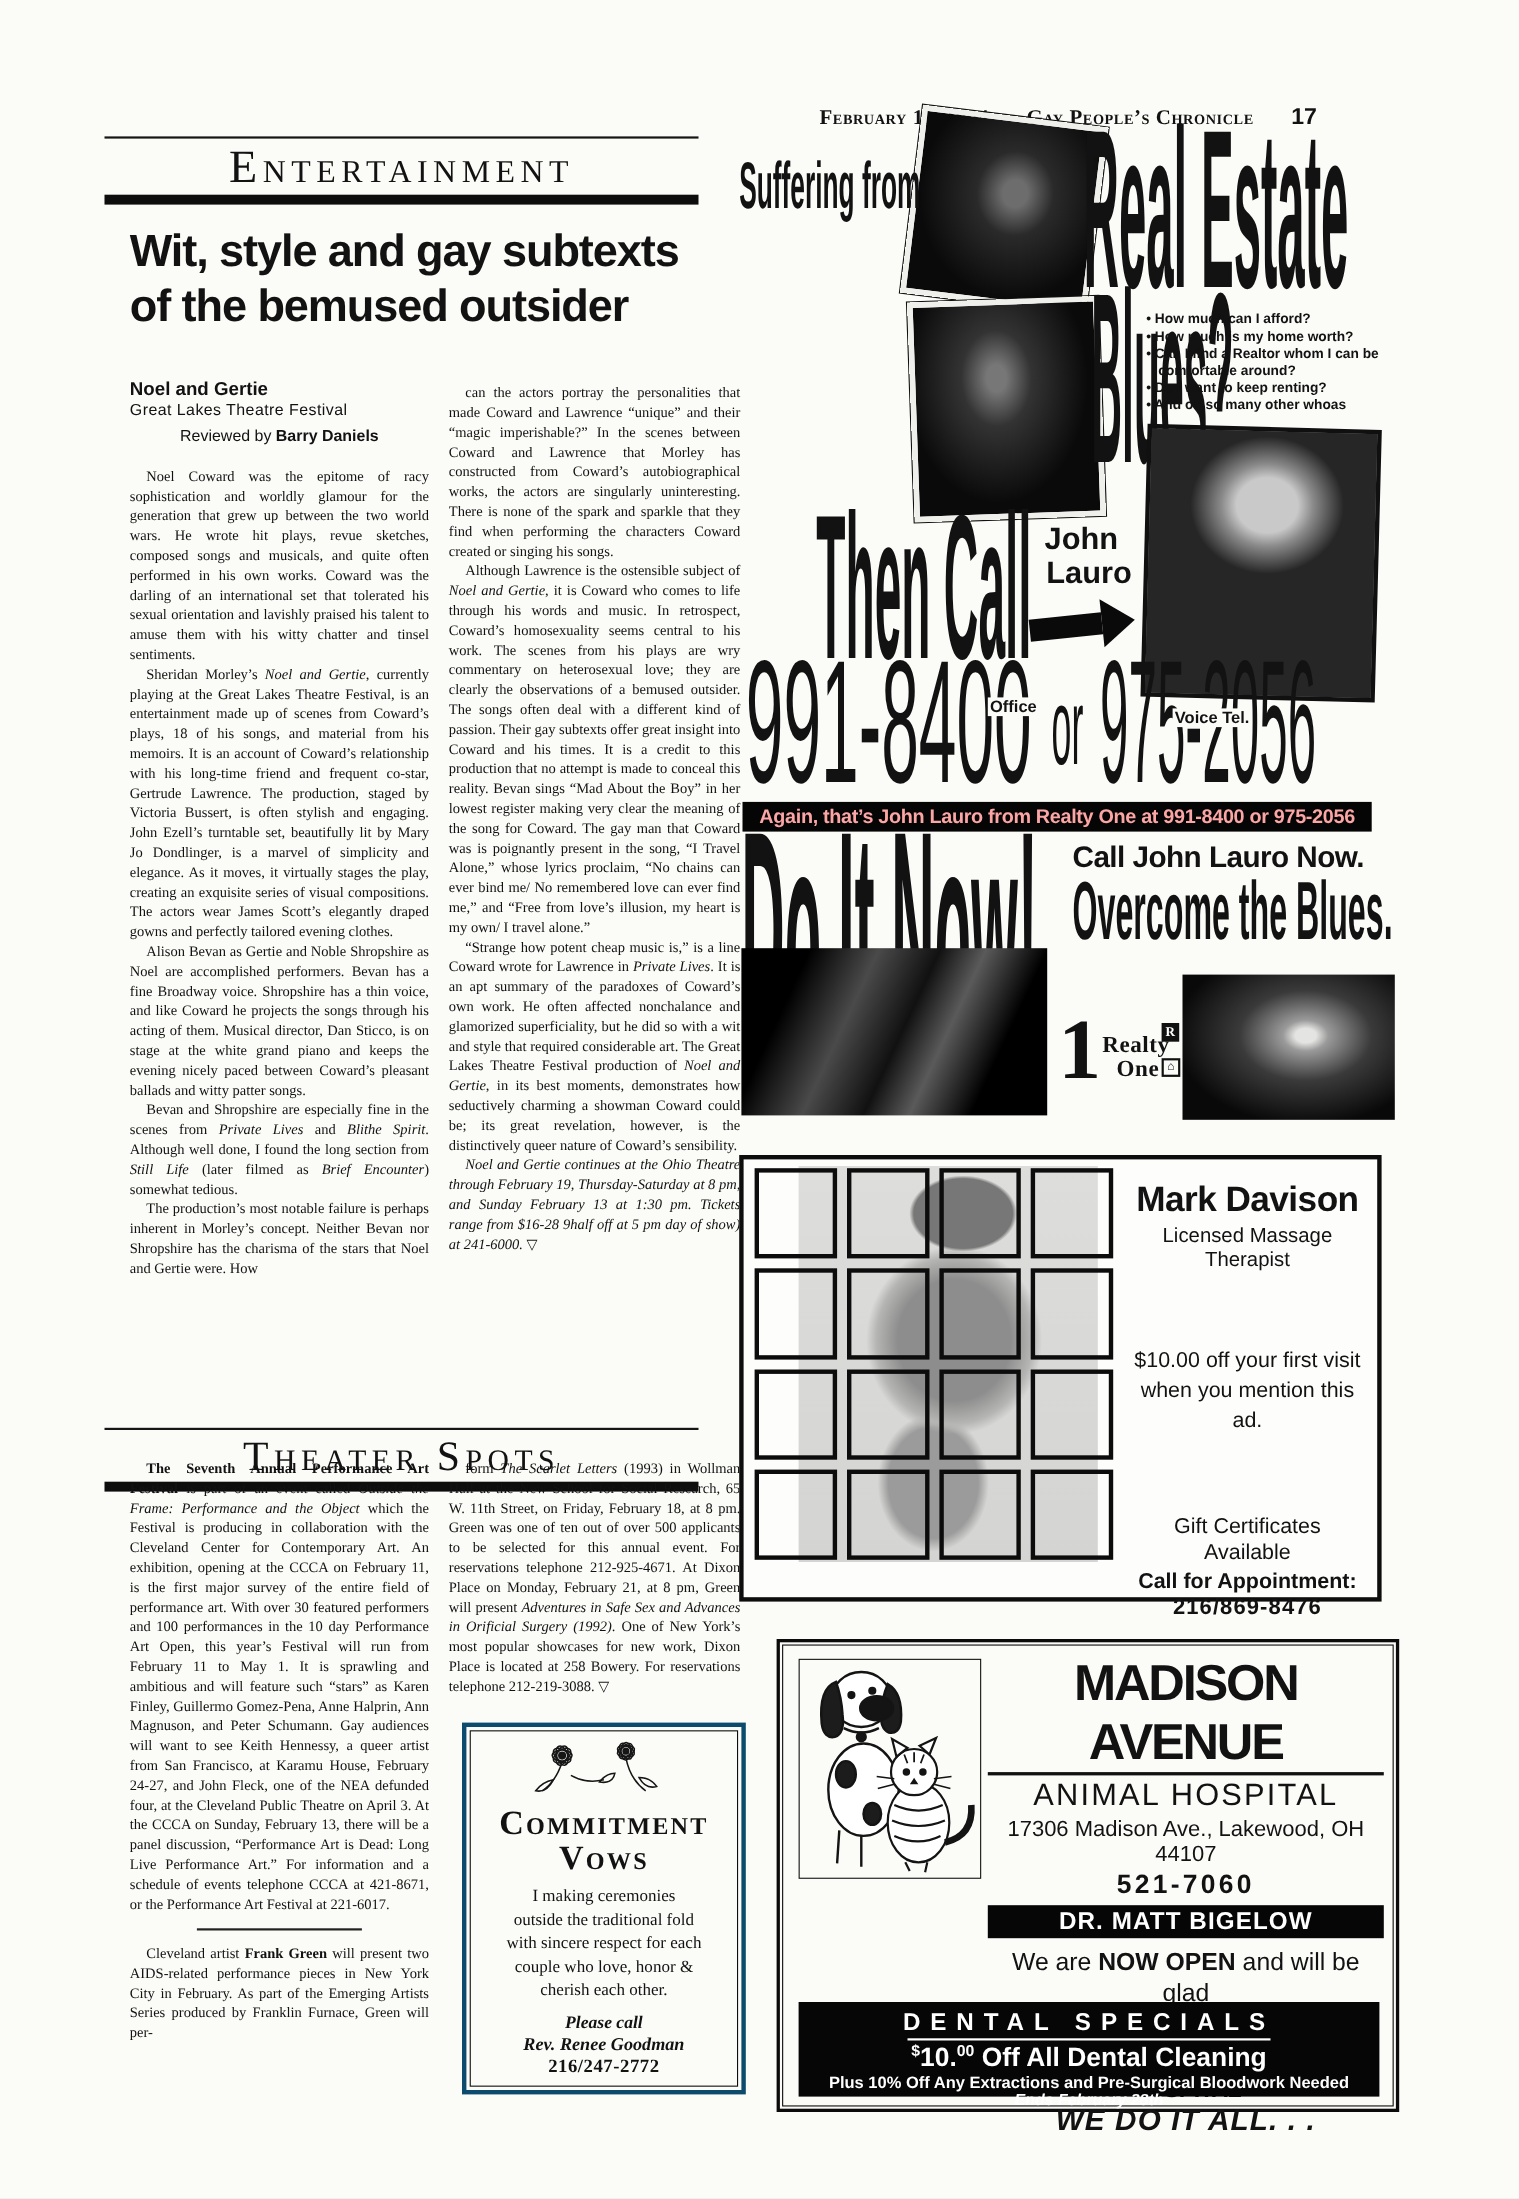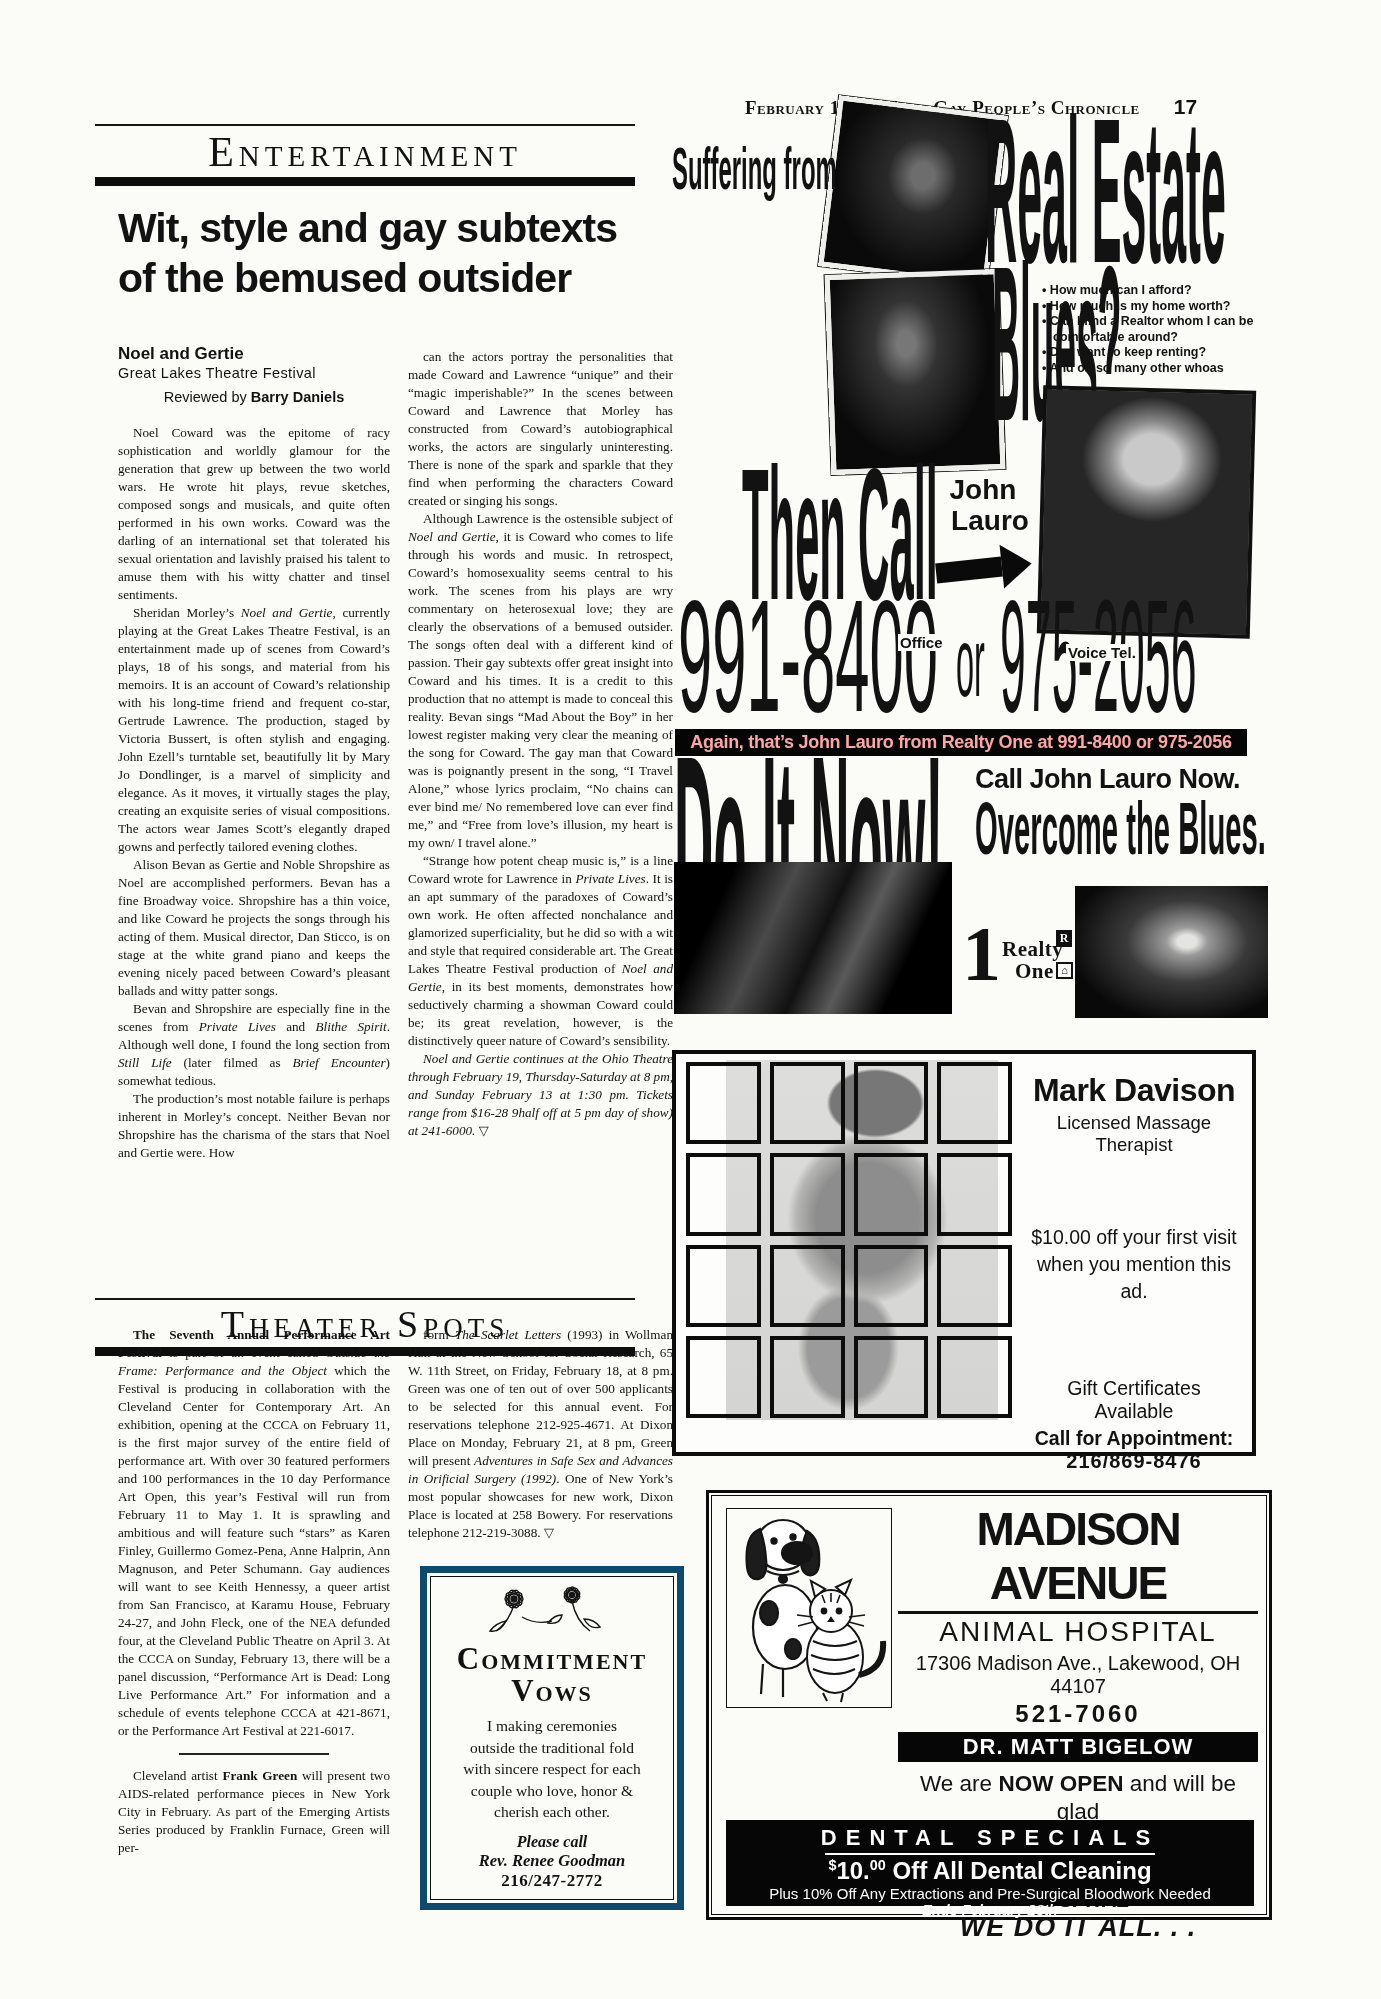--- a/index.html
+++ b/index.html
@@ -113,24 +113,24 @@
        line-height:30px;margin-top:4px;}
   .ah-open{font-size:22.5px;line-height:28px;margin-top:8px;}
   .ah-full{font-weight:bold;font-size:21px;letter-spacing:-.5px;margin-top:10px;}
   .ah-all{font-weight:bold;font-style:italic;font-size:27px;letter-spacing:1px;}
   .ah-dental{position:absolute;left:14px;top:324px;width:528px;height:86px;background:#060606;
        color:#fff;text-align:center;font-family:"Liberation Sans",sans-serif;}
   .dent-title{font-weight:bold;font-size:22px;letter-spacing:9px;margin-top:5px;}
   .dent-rule{width:330px;height:1.5px;background:#fff;margin:2px auto;}
   .dent-offer{font-weight:bold;font-size:24px;}
   .dent-offer sup{font-size:60%;}
-  .dent-details{font-weight:normal;font-size:15px;}
+  .dent-details{font-weight:bold;font-size:15px;}
   .dent-ends{font-weight:bold;font-style:italic;font-size:14.5px;}
   
-  .cv-box{left:420px;top:1566px;width:250px;height:330px;border:7px solid #0c4a6e;}
+  .cv-box{left:420px;top:1566px;width:250px;height:330px;border:4px solid #0c4a6e;}
   .cv-inner{position:absolute;inset:3px;border:1.5px solid #0d0d0d;text-align:center;
        font-family:"Liberation Serif",serif;}
   .cv-title{font-variant:small-caps;font-weight:600;font-size:31px;line-height:32px;letter-spacing:2px;}
   .cv-body{font-size:15.5px;line-height:21.5px;margin-top:8px;}
   .cv-call{font-style:italic;font-weight:bold;font-size:16px;margin-top:10px;}
   .cv-rev{font-style:italic;font-weight:bold;font-size:16.5px;}
   .cv-phone{font-weight:bold;font-size:17px;letter-spacing:.5px;}
 </style>
 </head>
 <body>

